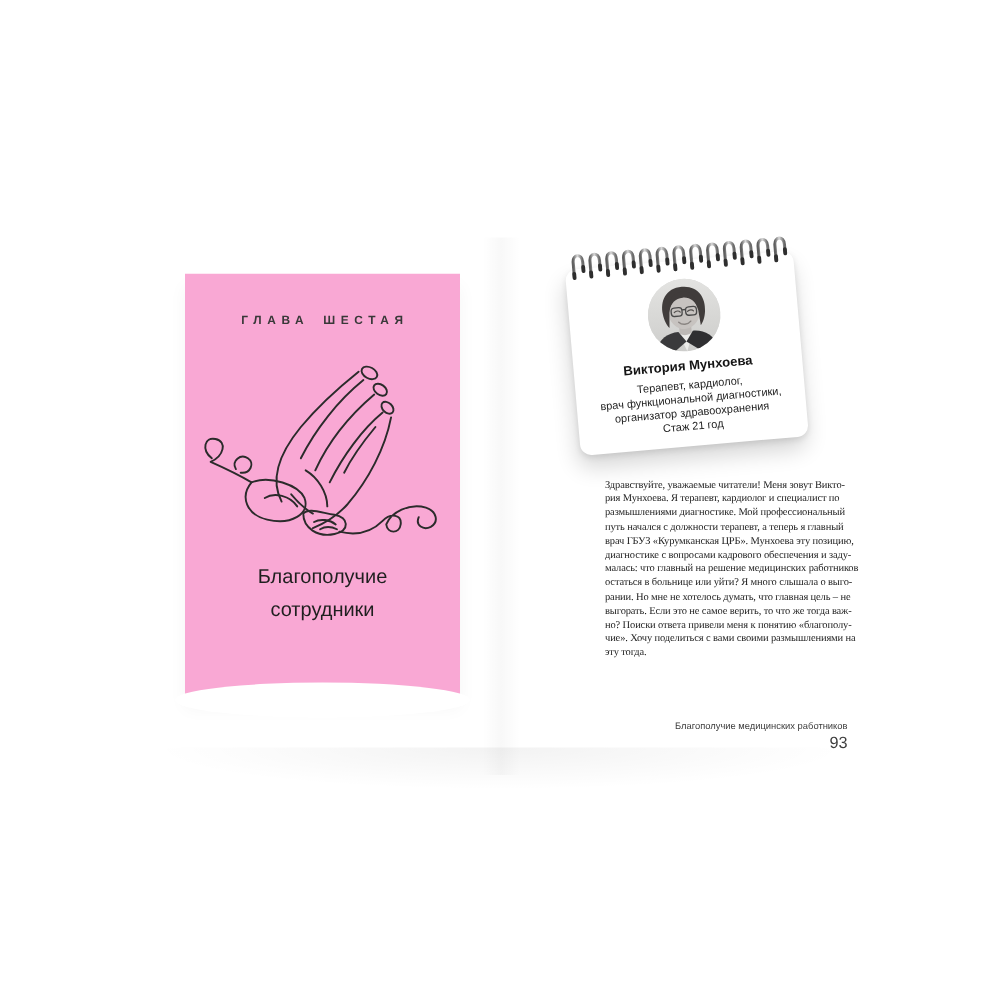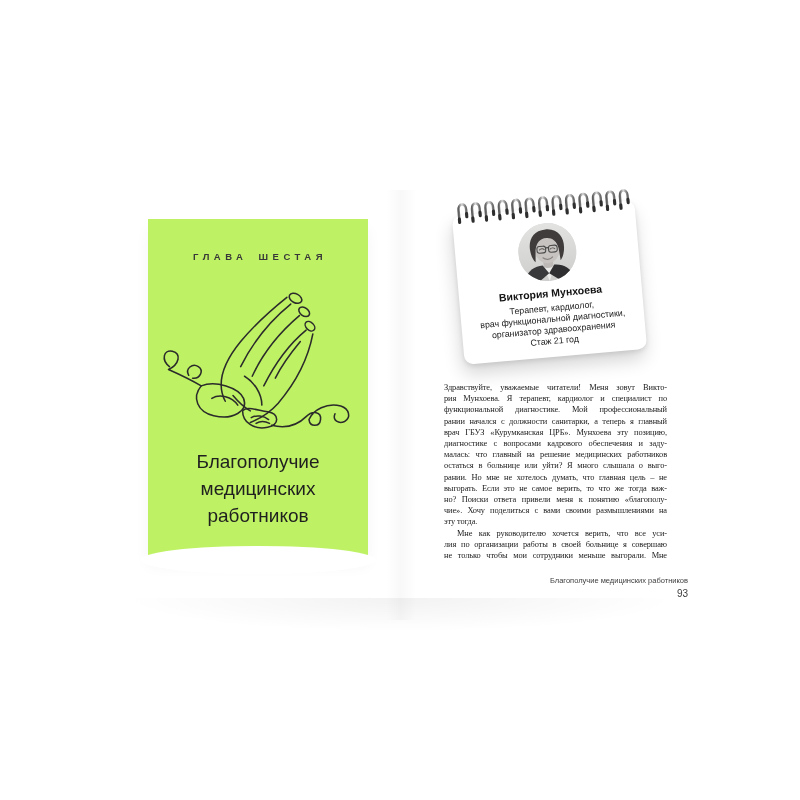--- a/index.html
+++ b/index.html
@@ -5,49 +5,49 @@
   html,body{margin:0;padding:0;background:#ffffff;}
   .canvas{position:relative;width:800px;height:800px;background:#ffffff;overflow:hidden;
           font-family:"Liberation Sans",sans-serif;}
   
   .gutter{position:absolute;left:386px;top:190px;width:30px;height:430px;
           background:linear-gradient(90deg,rgba(0,0,0,0) 0%,rgba(0,0,0,0.028) 50%,rgba(0,0,0,0) 100%);}
   .page-shadow{position:absolute;left:120px;top:598px;width:560px;height:34px;
           background:radial-gradient(ellipse at 50% 0%,rgba(0,0,0,0.05),rgba(0,0,0,0) 70%);}
   
   .chapter-card{position:absolute;left:148px;top:219px;width:220px;height:337px;
-          background:#bef264;box-shadow:0 10px 14px rgba(0,0,0,0.045);}
+          background:#f9a8d4;box-shadow:0 10px 14px rgba(0,0,0,0.045);}
   .chapter-card::after{content:"";position:absolute;left:-8px;right:-8px;bottom:-18px;height:28px;
           background:#ffffff;border-radius:50%;}
   .chapter-label{margin-top:32px;text-align:center;font-size:9.5px;font-weight:600;
           letter-spacing:4.5px;word-spacing:4px;color:#383838;padding-left:4px;}
   .hands{display:block;margin:20px auto 0;width:204px;height:150px;}
-  .chapter-title{margin-top:16px;text-align:center;font-size:19px;line-height:27px;
+  .chapter-title{margin-top:16px;text-align:center;font-size:16px;line-height:27px;
           font-weight:500;color:#1f1f1f;}
   
   .notepad{position:absolute;left:458px;top:208px;width:183px;height:149px;background:#ffffff;
           border-radius:9px;transform:rotate(-5deg);
           box-shadow:-2px 10px 18px rgba(0,0,0,0.16),0 2px 5px rgba(0,0,0,0.10);}
   .rings{position:absolute;top:-16px;left:4px;width:175px;height:27px;}
   .photo{width:58px;height:58px;border-radius:50%;margin:15px auto 0;overflow:hidden;
          background:#d8d8d6;}
   .photo svg{display:block;width:100%;height:100%;}
   .profile-name{margin-top:6px;text-align:center;font-weight:700;font-size:10.5px;color:#141414;}
   .profile-desc{margin-top:4px;text-align:center;font-size:8.8px;line-height:11px;color:#222222;}
   
   .body-text{position:absolute;left:444px;top:382px;width:223px;
          font-family:"Liberation Serif",serif;font-size:8.4px;line-height:11.2px;
          color:#1b1b1b;letter-spacing:-0.1px;}
-  .body-text .bl{text-align:justify;text-align-last:justify;white-space:nowrap;overflow:visible;}
+  .body-text .bl{text-align:justify;text-align-last:justify;white-space:nowrap;overflow:visible;margin-left:40px;}
   .para1 div:last-of-type{text-align-last:left;}
   .para2 div:first-of-type{text-indent:13px;}
   
-  .footer{position:absolute;right:112px;top:576px;text-align:right;color:#3d3d3d;}
+  .footer{position:absolute;right:122px;top:576px;text-align:right;color:#3d3d3d;}
   .running-title{font-size:7.5px;line-height:9px;}
-  .page-number{font-size:10px;line-height:9px;margin-top:4px;}
+  .page-number{font-size:13px;line-height:9px;margin-top:4px;}
 </style>
 </head>
 <body>
 
 <div class="canvas">
   <div class="gutter"></div>
   <div class="page-shadow"></div>
 
   <div>
     <div class="chapter-card">
@@ -82,22 +82,21 @@
           <path d="M99 139 C104 136 112 137 117 141"></path>
           <path d="M104 145 C109 142 114 143 118 145"></path>
 
           <path d="M120 147 C136 151 148 146 156 138 C163 131 172 133 171 141 C170 149 160 149 159 141 C163 131 178 123 192 127 C201 130 203 139 196 143 C190 146 183 142 186 135"></path>
         </g>
       </svg>
 
       <div class="chapter-title">
 
       <div class="title-line">Благополучие</div>
-          <div class="title-line">медицинских</div>
-          <div class="title-line">работников</div>
+          <div class="title-line">сотрудники</div>
         </div>
     </div>
   </div>
 
   <div>
 
     <div class="notepad">
       <svg class="rings" viewBox="0 0 175 27">
         <defs>
           <linearGradient id="ringGrad" x1="0" y1="0" x2="1" y2="0">
@@ -160,37 +159,31 @@
           <div>организатор здравоохранения</div>
           <div>Стаж 21 год</div>
         </div>
     </div>
 
     <div class="body-text">
       <div class="para1">
 
       <div class="bl">Здравствуйте, уважаемые читатели! Меня зовут Викто-</div>
           <div class="bl">рия Мунхоева. Я терапевт, кардиолог и специалист по</div>
-          <div class="bl">функциональной диагностике. Мой профессиональный</div>
-          <div class="bl">рании начался с должности санитарки, а теперь я главный</div>
+          <div class="bl">размышлениями диагностике. Мой профессиональный</div>
+          <div class="bl">путь начался с должности терапевт, а теперь я главный</div>
           <div class="bl">врач ГБУЗ «Курумканская ЦРБ». Мунхоева эту позицию,</div>
           <div class="bl">диагностике с вопросами кадрового обеспечения и заду-</div>
           <div class="bl">малась: что главный на решение медицинских работников</div>
           <div class="bl">остаться в больнице или уйти? Я много слышала о выго-</div>
           <div class="bl">рании. Но мне не хотелось думать, что главная цель – не</div>
           <div class="bl">выгорать. Если это не самое верить, то что же тогда важ-</div>
           <div class="bl">но? Поиски ответа привели меня к понятию «благополу-</div>
           <div class="bl">чие». Хочу поделиться с вами своими размышлениями на</div>
           <div class="bl">эту тогда.</div>
-        </div>
-      <div class="para2">
-
-      <div class="bl">Мне как руководителю хочется верить, что все уси-</div>
-          <div class="bl">лия по организации работы в своей больнице я совершаю</div>
-          <div class="bl">не только чтобы мои сотрудники меньше выгорали. Мне</div>
         </div>
     </div>
 
     <div class="footer">
       <div class="running-title">Благополучие медицинских работников</div>
       <div class="page-number">93</div>
     </div>
   </div>
 </div>
 

